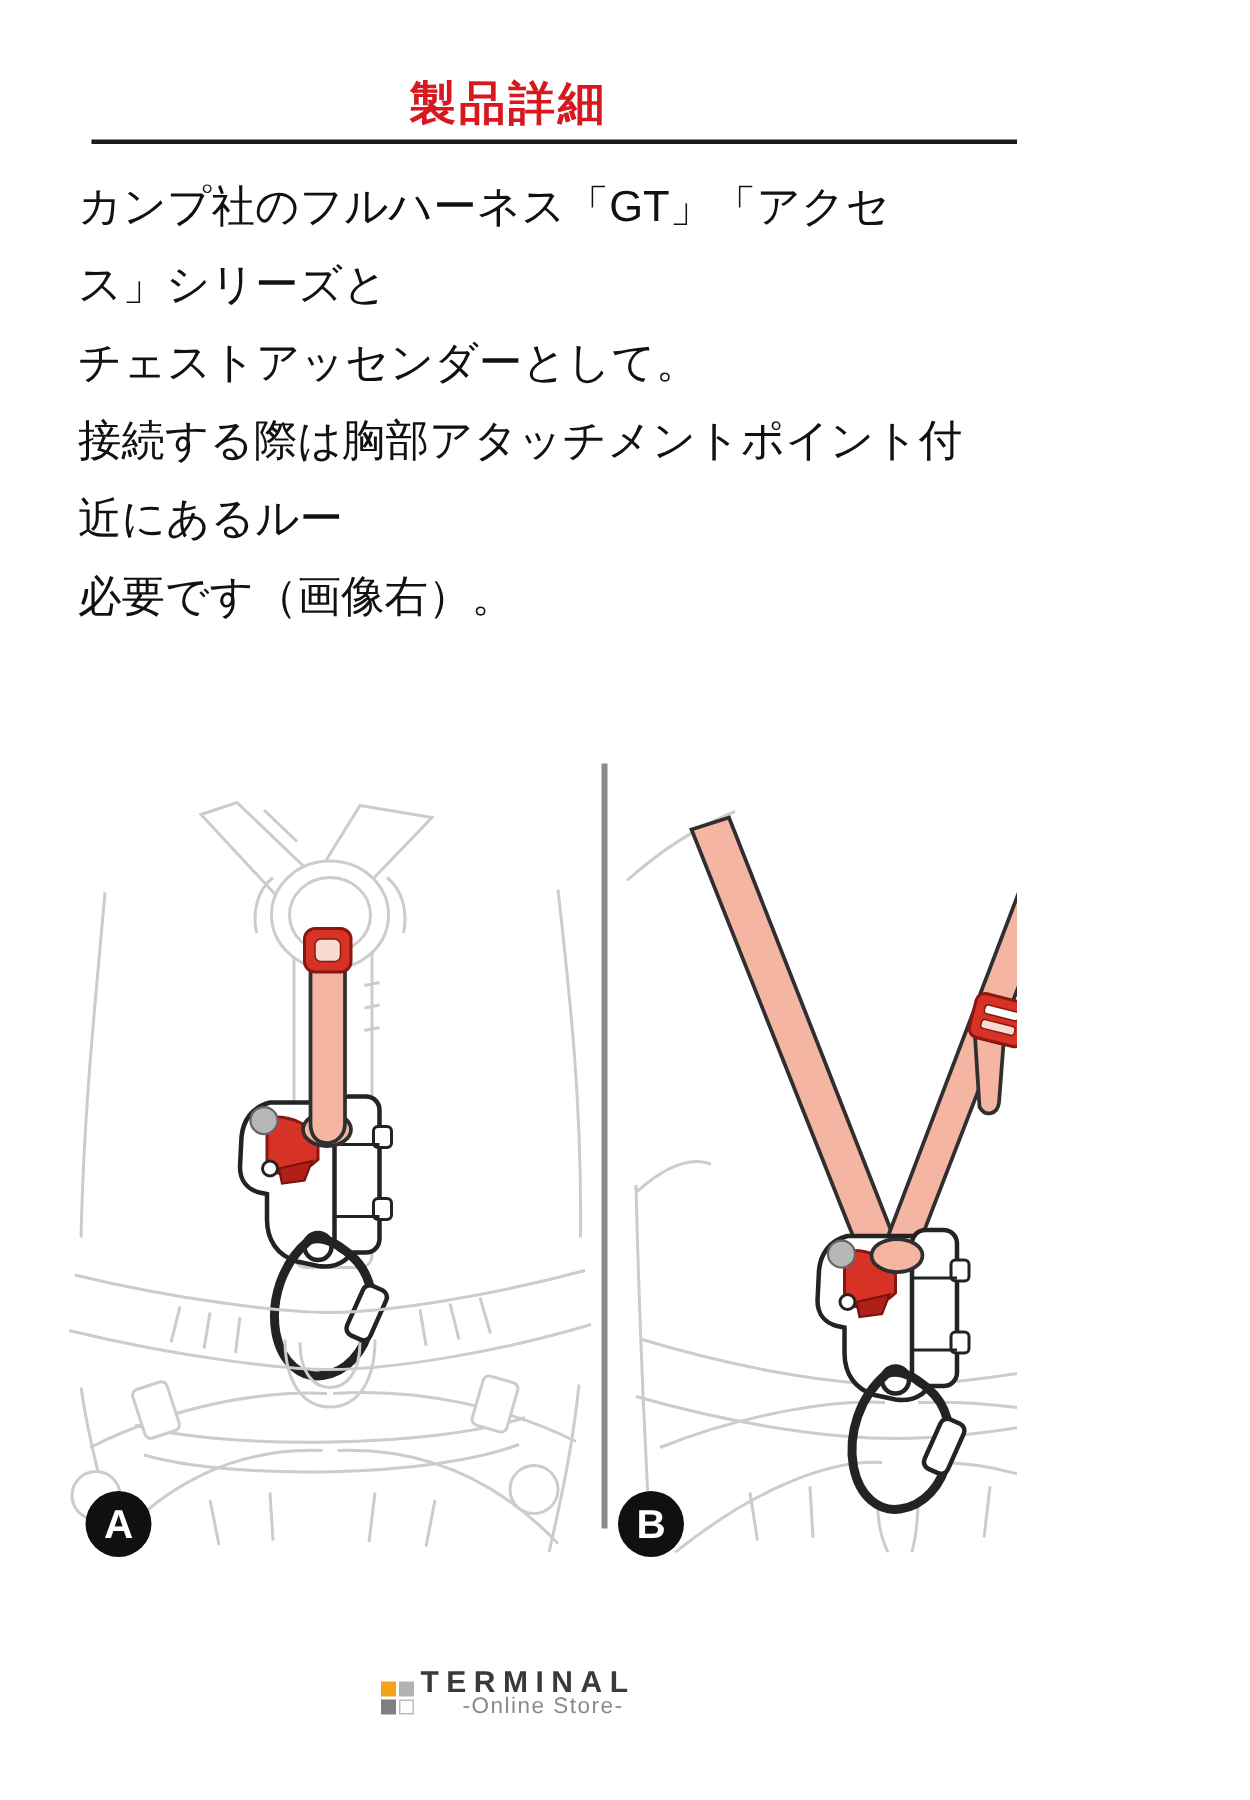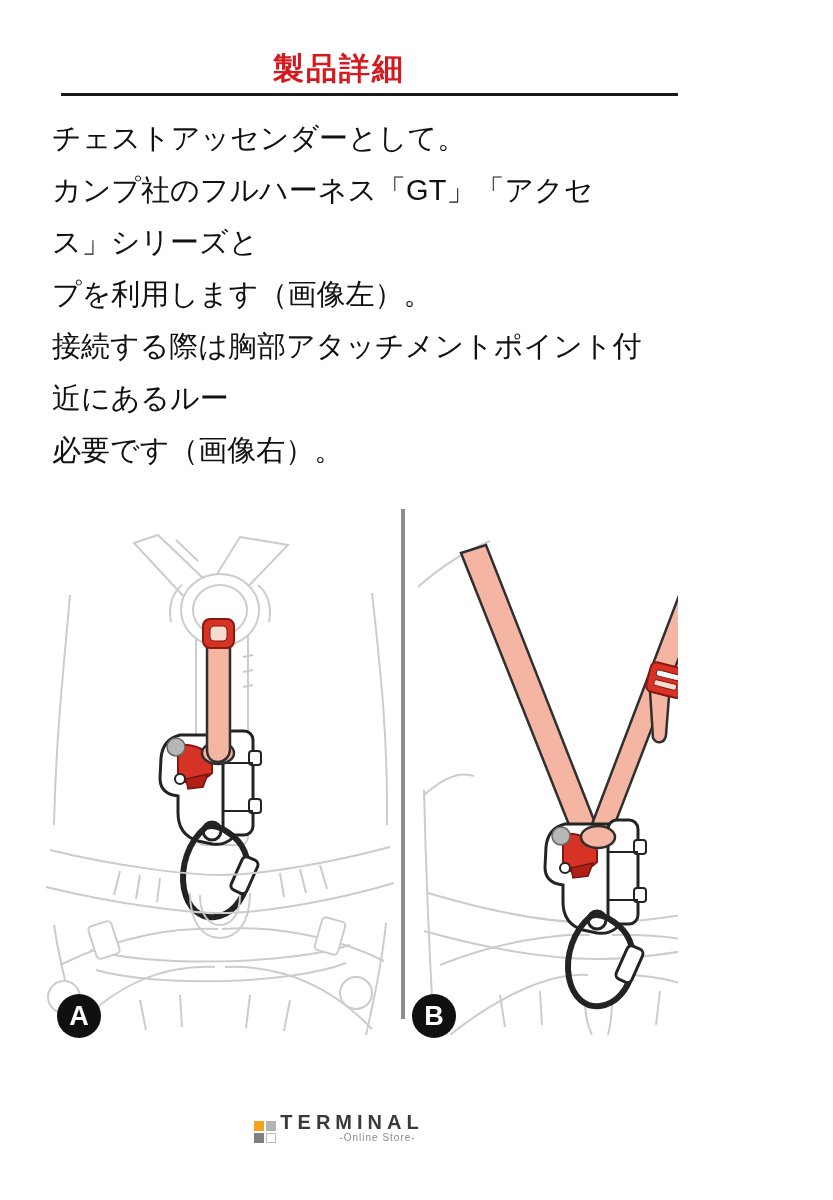--- a/index.html
+++ b/index.html
@@ -63,36 +63,35 @@
   .sq-tl{background:var(--logo-orange);}
   .sq-tr{background:var(--logo-gray-light);}
   .sq-bl{background:var(--logo-gray-dark);}
   .sq-br{background:#fff;border:1px solid #bbb;box-sizing:border-box;}
   .logo-text{display:flex;flex-direction:column;align-items:center;}
   .brand{
     font-size:20px;font-weight:600;letter-spacing:5px;
     color:var(--logo-text);line-height:20px;
   }
   .tagline{
-    font-size:10px;color:#8a8a8a;letter-spacing:1px;line-height:11px;
+    font-size:15px;color:#8a8a8a;letter-spacing:1px;line-height:11px;
     align-self:flex-end;margin-right:8px;
   }
 </style>
 </head>
 <body>
 
 <div id="page">
 
   <div class="title">製品詳細</div>
   <div class="title-underline"></div>
 
   <div class="description">
+    <div>カンプ社のフルハーネス「GT」「アクセス」シリーズと</div>
     <div>チェストアッセンダーとして。</div>
-    <div>カンプ社のフルハーネス「GT」「アクセス」シリーズと</div>
-    <div>プを利用します（画像左）。</div>
     <div>接続する際は胸部アタッチメントポイント付近にあるルー</div>
     <div>必要です（画像右）。</div>
   </div>
 
   <div class="figure-area">
     <svg width="833" height="540" viewBox="0 0 833 540">
       <defs>
 
         <g id="device">
 

